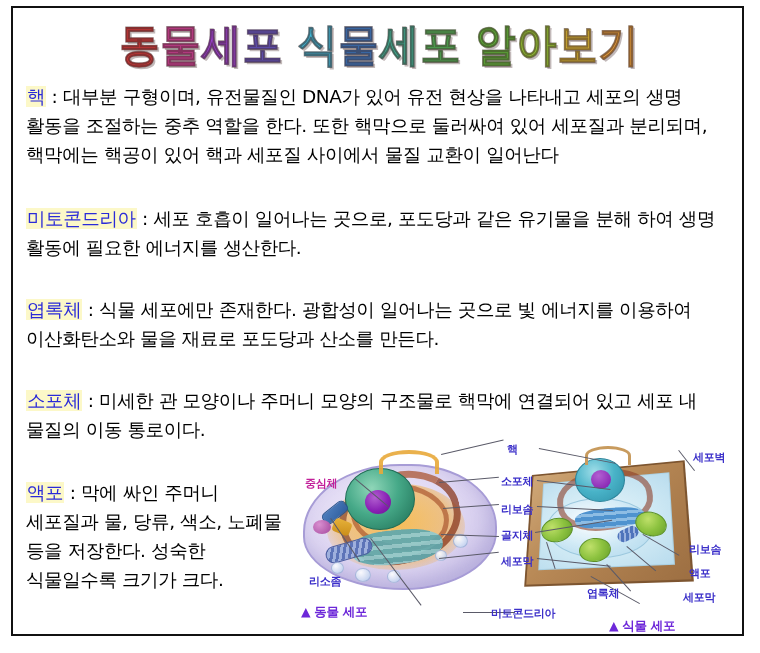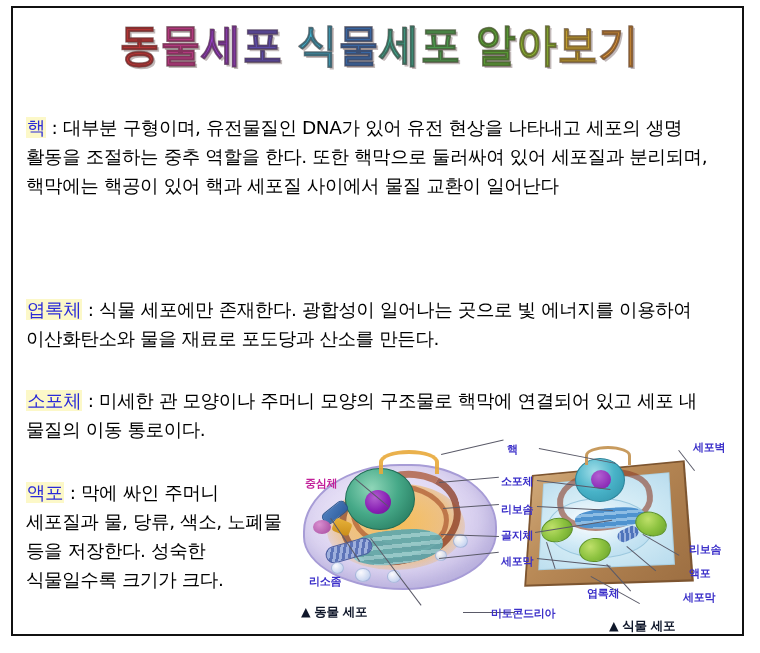--- a/index.html
+++ b/index.html
@@ -89,21 +89,21 @@
   .dlabel {
     position: absolute;
     font-family: "DejaVu Sans", "Liberation Sans", sans-serif;
     font-size: 11px;
     font-weight: bold;
     color: #3b2fc9;
     white-space: nowrap;
     letter-spacing: -0.3px;
   }
   .dlabel.pink { color: #c2209a; }
-  .dlabel.caption { color: #0f172a; font-size: 12.5px; }
+  .dlabel.caption { color: #6d28d9; font-size: 12.5px; }
 
   .lead {
     position: absolute;
     background: #5a5a68;
     height: 1px;
     transform-origin: 0 0;
   }
 
   
   #animal-cell {
@@ -311,24 +311,27 @@
   }
 </style>
 </head>
 <body>
 
 <div id="page">
   <div id="frame">
 
     <div id="title"><span class="ch" style="color: rgb(224, 58, 58);">동</span><span class="ch" style="color: rgb(224, 64, 160);">물</span><span class="ch" style="color: rgb(160, 64, 216);">세</span><span class="ch" style="color: rgb(106, 90, 216);">포</span><span class="sp"></span><span class="ch" style="color: rgb(63, 184, 216);">식</span><span class="ch" style="color: rgb(58, 127, 208);">물</span><span class="ch" style="color: rgb(63, 184, 154);">세</span><span class="ch" style="color: rgb(82, 194, 90);">포</span><span class="sp"></span><span class="ch" style="color: rgb(99, 196, 58);">알</span><span class="ch" style="color: rgb(156, 209, 51);">아</span><span class="ch" style="color: rgb(232, 194, 51);">보</span><span class="ch" style="color: rgb(238, 162, 58);">기</span></div>
 
-    <div class="para" style="top:74px;margin-top:31px;">
+    <div class="para" style="top:74px;">
       <span class="term">핵</span><span> : </span><span>대부분 구형이며, 유전물질인 DNA가 있어 유전 현상을 나타내고 세포의 생명 활동을 조절하는 중추 역할을 한다. 또한 핵막으로 둘러싸여 있어 세포질과 분리되며, 핵막에는 핵공이 있어 핵과 세포질 사이에서 물질 교환이 일어난다</span>
     </div>
 
+    <div class="para" style="top:196px;">
+      <span class="term">미토콘드리아</span><span> : </span><span>세포 호흡이 일어나는 곳으로, 포도당과 같은 유기물을 분해 하여 생명 활동에 필요한 에너지를 생산한다.</span>
+    </div>
 
     <div class="para" style="top:287px;">
       <span class="term">엽록체</span><span> : </span><span>식물 세포에만 존재한다. 광합성이 일어나는 곳으로 빛 에너지를 이용하여 이산화탄소와 물을 재료로 포도당과 산소를 만든다.</span>
     </div>
 
     <div class="para" style="top:378px;">
       <span class="term">소포체</span><span> : </span><span>미세한 관 모양이나 주머니 모양의 구조물로  핵막에 연결되어 있고 세포 내 물질의 이동 통로이다.</span>
     </div>
 
     <div class="para narrow" style="top:470px;">
@@ -397,21 +400,21 @@
       <div class="dlabel" style="left:18px;top:148px;">리소좀</div>
       <div class="dlabel caption" style="left:10px;top:178px;">▲ 동물 세포</div>
 
       <div class="dlabel" style="left:216px;top:16px;">핵</div>
       <div class="dlabel" style="left:210px;top:48px;">소포체</div>
       <div class="dlabel" style="left:210px;top:76px;">리보솜</div>
       <div class="dlabel" style="left:210px;top:102px;">골지체</div>
       <div class="dlabel" style="left:210px;top:128px;">세포막</div>
       <div class="dlabel" style="left:200px;top:180px;">미토콘드리아</div>
 
-      <div class="dlabel" style="left:402px;top:14px;text-align:center;">세포벽</div>
+      <div class="dlabel" style="left:402px;top:24px;text-align:center;">세포벽</div>
       <div class="dlabel" style="left:398px;top:116px;">리보솜</div>
       <div class="dlabel" style="left:398px;top:140px;">액포</div>
       <div class="dlabel" style="left:392px;top:164px;">세포막</div>
       <div class="dlabel" style="left:296px;top:160px;">엽록체</div>
       <div class="dlabel caption" style="left:318px;top:192px;">▲ 식물 세포</div>
 
     </div>
   </div>
 </div>
 

